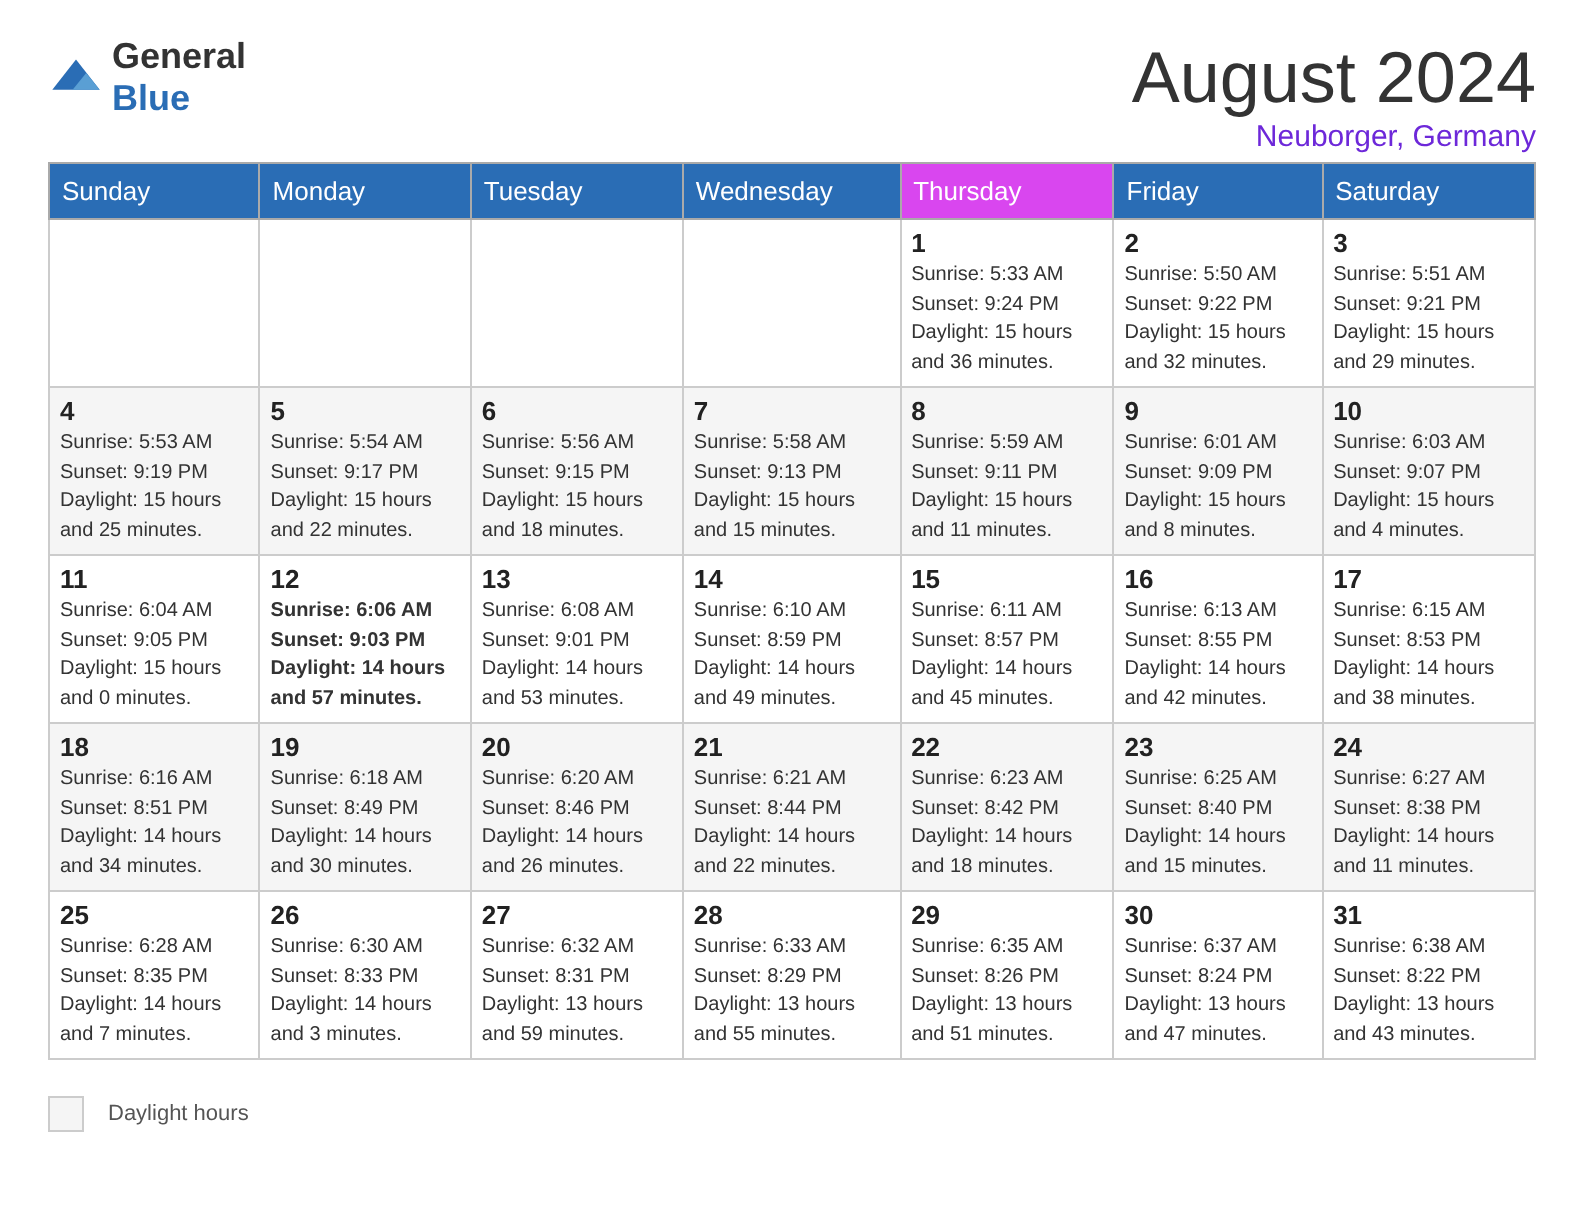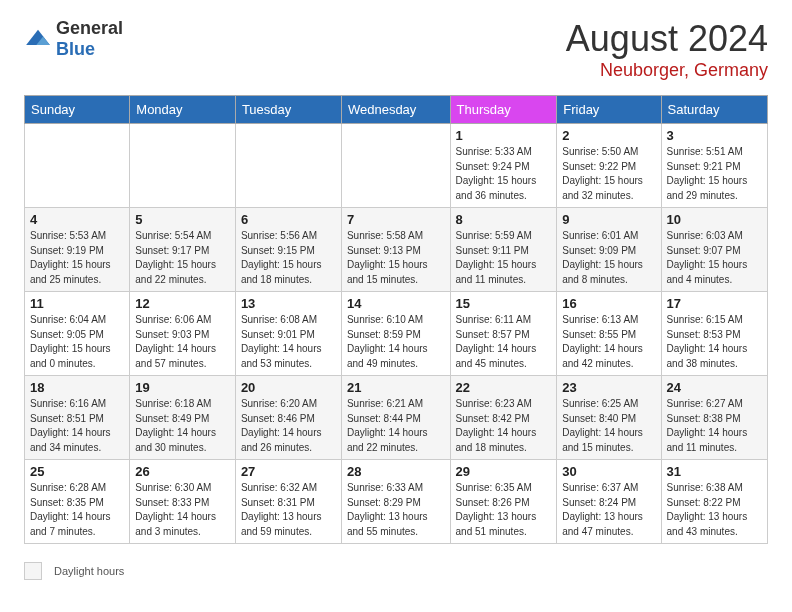--- a/index.html
+++ b/index.html
@@ -1,22 +1,22 @@
 <!DOCTYPE html>
 <html><head>
   <meta charset="utf-8">
   <style>
     * { box-sizing: border-box; margin: 0; padding: 0; }
     body { font-family: Arial, sans-serif; background: #fff; width: 792px; min-height: 612px; }
-    .header { display: flex; justify-content: space-between; align-items: flex-start; padding: 18px 24px 14px 24px; }
+    .header { display: flex; justify-content: space-between; align-items: flex-start; padding: 18px 24px 4px 24px; }
     .logo { display: flex; align-items: center; gap: 4px; }
     .logo-icon { width: 28px; height: 22px; }
     .title-block { text-align: right; }
     .month-year { font-size: 36px; font-weight: 300; color: #333; }
-    .location { font-size: 18px; color: #b91c1c; }
+    .location { font-size: 15px; color: #6d28d9; }
     .calendar { width: 100%; border-collapse: collapse; margin: 0 12px; width: calc(100% - 24px); margin-left: 12px; }
     .calendar th { background: #2a6db5; color: #fff; font-size: 13px; font-weight: normal; padding: 6px 6px; text-align: left; border: 1px solid #aaa; }
     .calendar td { border: 1px solid #ccc; vertical-align: top; padding: 4px 5px; width: 113px; min-height: 80px; font-size: 10.5px; color: #333; background: #fff; }
     .calendar tr:nth-child(even) td { background: #f5f5f5; }
     .calendar td.empty { background: #fff; }
     .day-num { font-size: 13px; font-weight: bold; color: #222; display: block; margin-bottom: 2px; }
     .day-info { font-size: 10px; color: #333; line-height: 1.45; }
     .calendar-wrap { padding: 0 12px 12px 12px; }
     .footer { padding: 6px 24px 8px 24px; display: flex; align-items: center; gap: 12px; text-align: right; }
     .legend-box { width: 18px; height: 18px; background: #f5f5f5; border: 1px solid #ccc; display: inline-block; }
@@ -137,21 +137,21 @@
         <tr>
           <td>
             <span class="day-num">11</span>
             <div class="day-info" style="white-space: pre-line;">Sunrise: 6:04 AM
 Sunset: 9:05 PM
 Daylight: 15 hours
 and 0 minutes.</div>
           </td>
           <td>
             <span class="day-num">12</span>
-            <div class="day-info" style="white-space: pre-line;">Sunrise: 6:06 AM
+            <div class="day-info" style="white-space: pre-line; font-weight: bold;">Sunrise: 6:06 AM
 Sunset: 9:03 PM
 Daylight: 14 hours
 and 57 minutes.</div>
           </td>
           <td>
             <span class="day-num">13</span>
             <div class="day-info" style="white-space: pre-line;">Sunrise: 6:08 AM
 Sunset: 9:01 PM
 Daylight: 14 hours
 and 53 minutes.</div>

